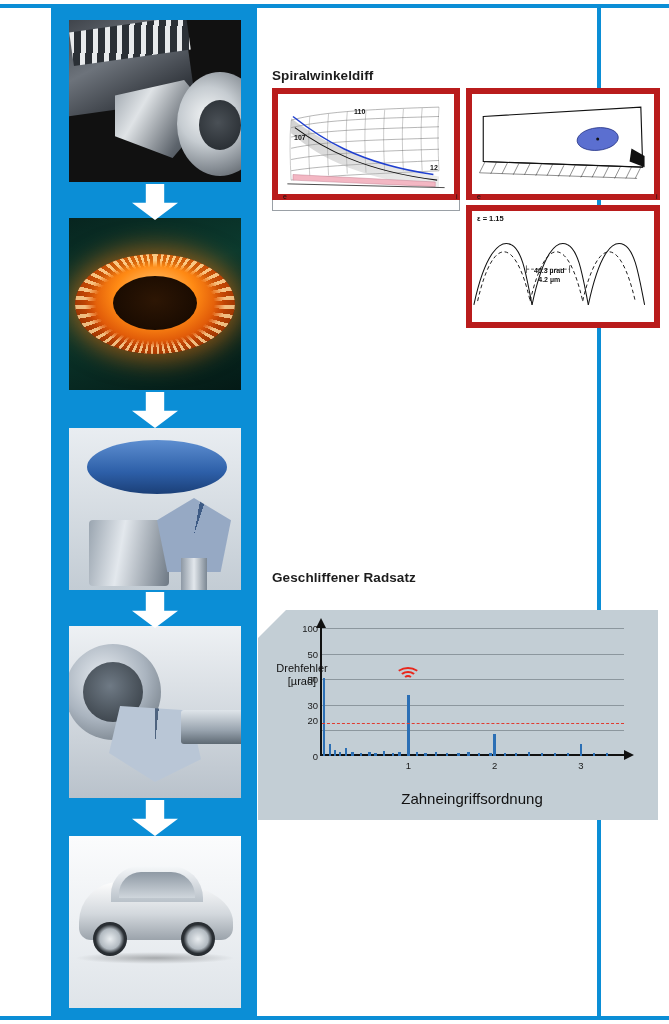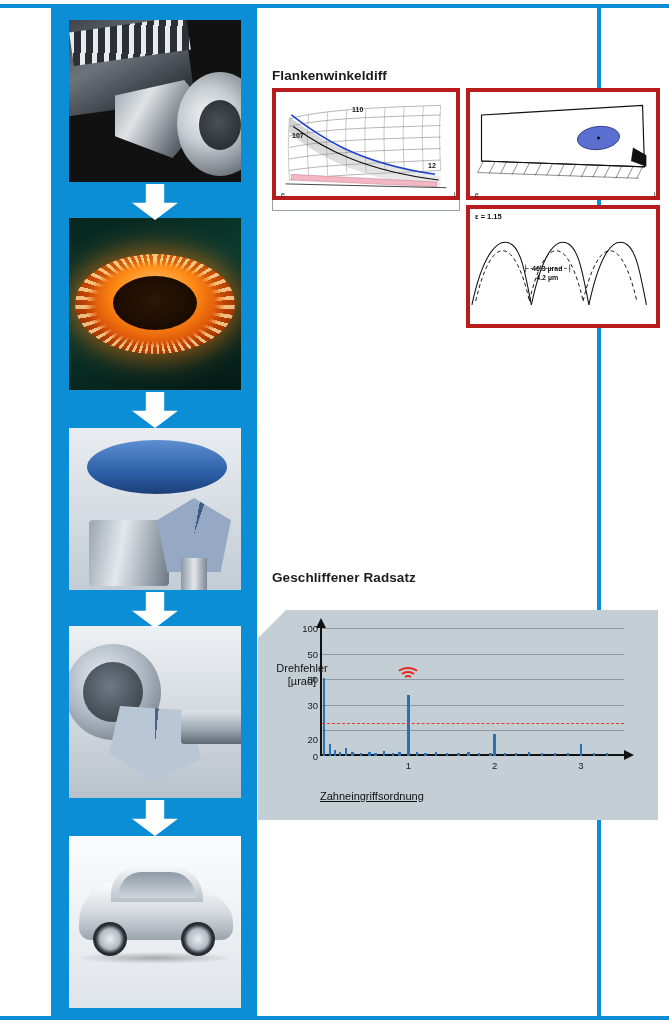--- a/index.html
+++ b/index.html
@@ -194,21 +194,21 @@
     letter-spacing: .1px;
   }
   #title-radsatzauslegung { left: 272px; top: 68px; }
   #title-geschliffener   { left: 272px; top: 570px; }
 
   
   #panel-design {
     position:absolute; left:272px; top:88px; width:388px; height:240px;
   }
   .sub-panel {
-    position:absolute; background:#ffffff; border:4px solid #b91c1c;
+    position:absolute; background:#ffffff; border:6px solid #b91c1c;
   }
   #panel-surface3d { left:0; top:0; width:188px; height:112px; }
   #panel-contact   { left:194px; top:0; width:194px; height:112px; }
   #panel-table     { left:0; top:117px; width:188px; height:123px; border:1px solid #9aa0a6; background:#ffffff; }
   #panel-motion    { left:194px; top:117px; width:194px; height:123px; }
 
   
   .mesh-canvas { position:absolute; inset:0; }
   .axis-label {
     position:absolute; font-size:7px; color:#111;
@@ -279,21 +279,21 @@
     position:absolute; right:-10px; bottom:-4px; width:0; height:0;
     border-top:5px solid transparent; border-bottom:5px solid transparent;
     border-left:10px solid #111;
   }
   #ylabel {
     position:absolute; left:14px; top:52px; width:60px;
     font-size:11px; color:#111; text-align:center; line-height:1.15;
   }
   #xlabel {
     position:absolute; left:62px; top:180px; width:304px;
-    font-size:11px; color:#111; text-decoration:underline;
+    font-size:15px; color:#111; text-align:center;
   }
   #highlight-marker {
     position:absolute; left:176px; top:60px; width:34px; height:18px;
   }
   #highlight-marker .arc {
     position:absolute; border:2px solid #e8271c; border-bottom-color:transparent;
     border-left-color:transparent; border-right-color:transparent; border-radius:50%;
   }
 </style>
 </head>
@@ -344,21 +344,21 @@
   <div class="wheel-f"></div>
   <div class="wheel-r"></div>
   <div class="shadow"></div>
 </div>
 
 <div class="arrow-shape" id="arrow-1"></div>
 <div class="arrow-shape" id="arrow-2"></div>
 <div class="arrow-shape" id="arrow-3"></div>
 <div class="arrow-shape" id="arrow-4"></div>
 
-<div class="section-title" id="title-radsatzauslegung">Flankenwinkeldiff</div>
+<div class="section-title" id="title-radsatzauslegung">Spiralwinkeldiff</div>
 
 <div id="panel-design">
 
   <div class="sub-panel" id="panel-surface3d">
     <svg class="mesh-canvas" viewBox="0 0 188 112" preserveAspectRatio="none">
       <defs>
         <linearGradient id="meshfade" x1="0" y1="0" x2="1" y2="1">
           <stop offset="0%" stop-color="#7c7c7c"></stop>
           <stop offset="100%" stop-color="#cccccc"></stop>
         </linearGradient>
@@ -501,21 +501,21 @@
     <div id="axis-x-arrow"></div>
     <div id="gridlines">
         <div class="grid-line" style="top: 102.4px;"></div>
         <div class="grid-line" style="top: 76.8px;"></div>
         <div class="grid-line" style="top: 51.2px;"></div>
         <div class="grid-line" style="top: 25.6px;"></div>
         <div class="grid-line" style="top: 0px;"></div>
       </div>
     <div id="yticks">
         <div class="ytick" style="top: 128px;">0</div>
-        <div class="ytick" style="top: 111px;">20</div>
+        <div class="ytick" style="top: 92px;">20</div>
         <div class="ytick" style="top: 76.8px;">30</div>
         <div class="ytick" style="top: 51.2px;">50</div>
         <div class="ytick" style="top: 25.6px;">50</div>
         <div class="ytick" style="top: 0px;">100</div>
       </div>
     <div id="xticks">
         <div class="xtick" style="left: 86.2857px;">1</div>
         <div class="xtick" style="left: 172.571px;">2</div>
         <div class="xtick" style="left: 258.857px;">3</div>
       </div>

